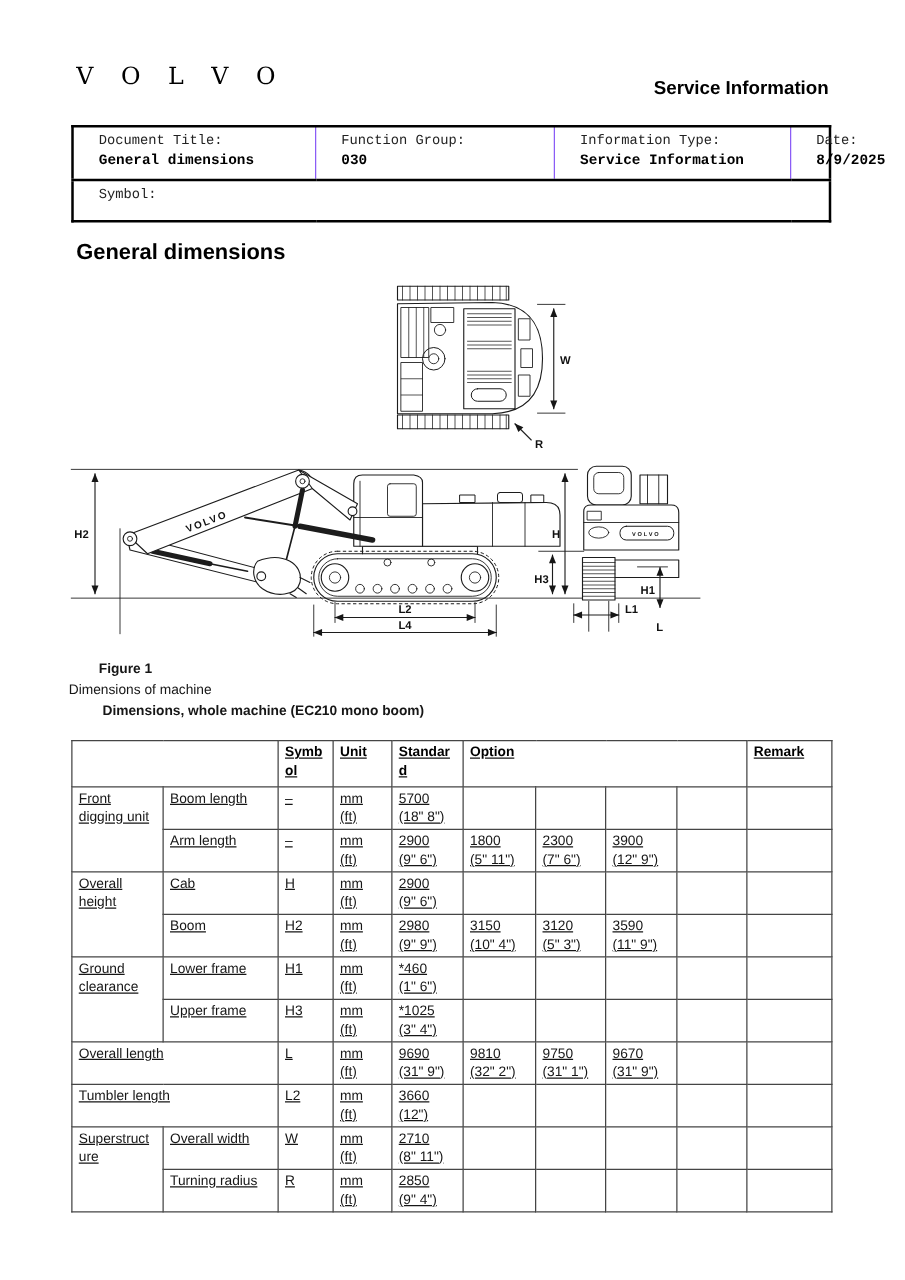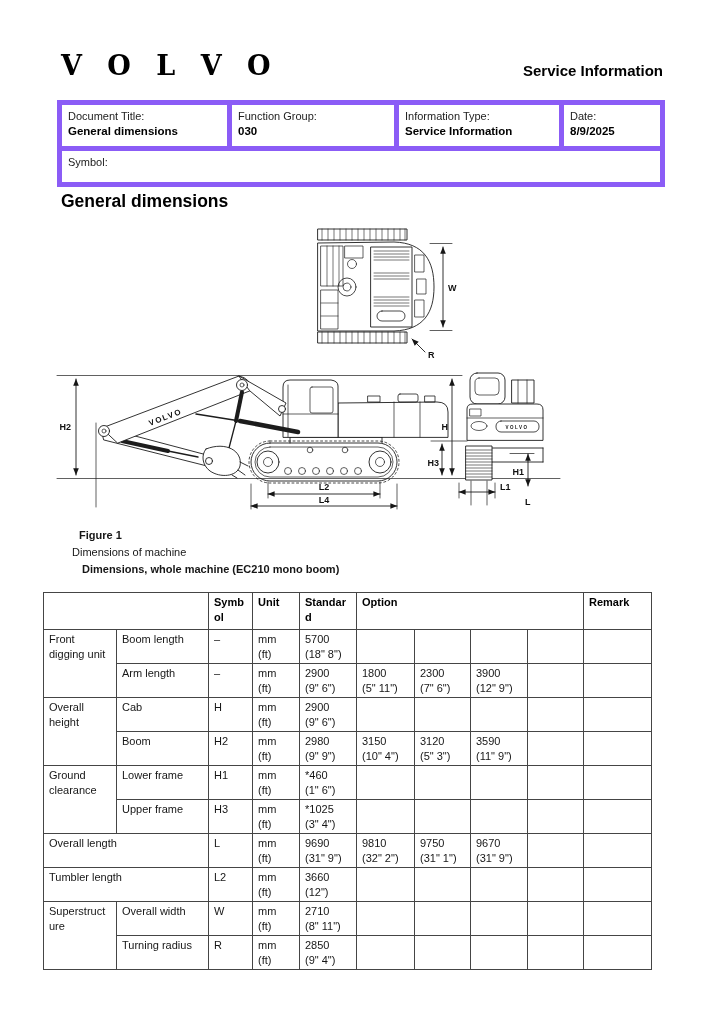--- a/index.html
+++ b/index.html
@@ -1,39 +1,39 @@
 <!DOCTYPE html>
 <html><head>
 <meta charset="utf-8">
 <style>
   html,body{margin:0;padding:0;background:#fff;}
   .page{position:relative;width:724px;height:1024px;background:#fff;overflow:hidden;
         font-family:"Liberation Sans",sans-serif;color:#161616;}
   
   .logo{position:absolute;left:61px;top:50px;font-family:"DejaVu Serif",serif;
-        font-weight:bold;font-size:27px;letter-spacing:8px;color:#000;white-space:nowrap;}
+        font-weight:normal;font-size:19px;letter-spacing:8px;color:#000;white-space:nowrap;}
   .svc{position:absolute;right:61px;top:62px;font-size:15px;font-weight:bold;color:#000;}
   
   .doc-table{position:absolute;left:57px;top:100px;width:608px;border-collapse:collapse;
              border:2px solid #000;table-layout:fixed;}
-  .doc-table td{border:5px solid #8b5cf6;vertical-align:top;padding:4px 6px;}
+  .doc-table td{border:1px solid #8b5cf6;vertical-align:top;padding:4px 20px;font-family:Liberation Mono, monospace;}
   .doc-table tr.r1 td{border-bottom:2px solid #000;height:33px;}
   .doc-table .lbl{font-size:11px;line-height:14px;color:#222;}
   .doc-table .val{font-size:11.5px;line-height:15px;font-weight:bold;margin-top:1px;color:#000;}
   .doc-table tr.r2 td{height:23px;}
   
   .h1{position:absolute;left:61px;top:191px;font-size:17.5px;font-weight:bold;color:#000;}
   .figlabel{position:absolute;left:62px;top:529px;font-size:11px;font-weight:bold;margin-left:17px;}
-  .figdesc{position:absolute;left:72px;top:546px;font-size:11px;}
+  .figdesc{position:absolute;left:55px;top:546px;font-size:11px;}
   .tbltitle{position:absolute;left:62px;top:563px;font-size:11px;font-weight:bold;padding-left:20px;}
   
   .fig{position:absolute;left:0;top:225px;}
   
-  .dim-table{position:absolute;left:43px;top:592px;width:608px;border-collapse:collapse;
-             table-layout:fixed;}
+  .dim-table{position:absolute;left:57px;top:592px;width:608px;border-collapse:collapse;
+             table-layout:fixed;text-decoration:underline;}
   .dim-table th,.dim-table td{border:1px solid #454545;padding:2px 5px;font-size:11px;
              line-height:14.5px;vertical-align:top;text-align:left;white-space:pre-line;
              overflow-wrap:anywhere;word-break:break-word;color:#161616;}
   .dim-table th{font-weight:bold;color:#000;}
   .dim-table thead tr{height:37px;}
   .dim-table tbody tr{height:33px;}
 </style>
 </head>
 <body>
 

